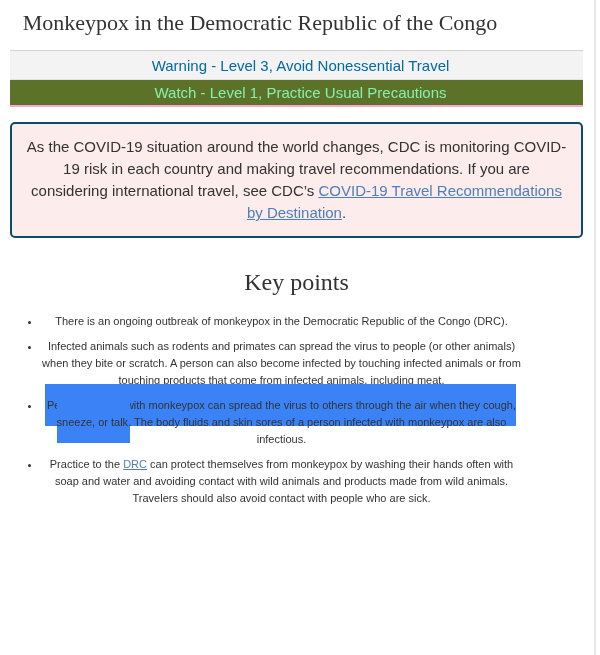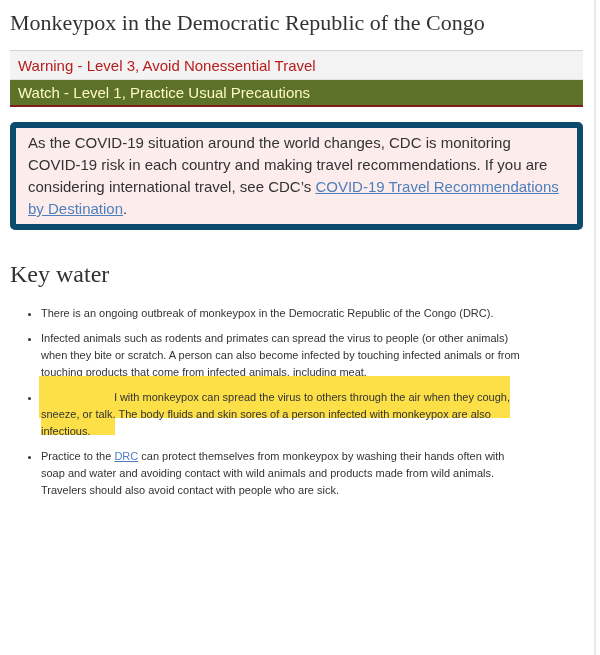--- a/index.html
+++ b/index.html
@@ -3,66 +3,66 @@
 <meta charset="utf-8">
 <style>
   * { box-sizing: border-box; }
   html, body { margin: 0; padding: 0; }
   body {
     width: 600px; height: 655px; overflow: hidden;
     background: #ffffff; color: #333;
     font-family: "Liberation Sans", "DejaVu Sans", sans-serif;
     position: relative;
   }
-  .content { padding: 8px 0 0 10px; width: 583px; }
+  .content { padding: 8px 0 0 10px; width: 583px; text-align: center; }
 
   h1.page-title {
     font-family: "Liberation Serif", "DejaVu Serif", serif;
     font-weight: 400; font-size: 22px; line-height: 30px;
     color: #333; margin: 0 0 12px 0; max-width: 500px;
   }
 
   ul.levels {
     list-style: none; margin: 0; padding: 0;
     width: 573px; border-top: 1px solid #d3d3d3;
   }
   ul.levels li.level {
     height: 29px; line-height: 29px; padding-left: 8px;
     background: #f3f3f3; border-bottom: 1px solid #e2e2e2;
-    font-size: 15px; color: #b91c1c; cursor: pointer;
+    font-size: 15px; color: #0369a1; cursor: pointer;
     white-space: nowrap; overflow: hidden;
   }
   ul.levels li.level.active {
-    background: #5c7229; color: #fef9c3;
+    background: #5c7229; color: #86efac;
     height: 27px; line-height: 25px;
-    border-bottom: 2px solid #7f1d1d;
+    border-bottom: 2px solid #f9a8d4;
   }
 
   .covid-box {
     margin-top: 15px; width: 573px;
-    background: #fceceb; border: 6px solid #0c4a6e; border-radius: 5px;
-    padding: 4px 12px; font-size: 15px; line-height: 22px; color: #333;
+    background: #fceceb; border: 2px solid #0c4a6e; border-radius: 5px;
+    padding: 12px 12px; font-size: 15px; line-height: 22px; color: #333;
   }
   .covid-box p { margin: 0; }
 
   a.link { color: #4d7ebd; text-decoration: underline; cursor: pointer; }
 
   h2.key-points {
     font-family: "Liberation Serif", "DejaVu Serif", serif;
     font-weight: 400; font-size: 24px; line-height: 28px;
     color: #333; margin: 30px 0 0 0;
   }
 
   ul.bullets {
     margin: 17px 0 0 0; padding-left: 31px;
     width: 540px; font-size: 11px; line-height: 17px; color: #333;
   }
   ul.bullets li { margin-bottom: 8px; padding-right: 28px; }
 
-  .hl { background: #fde047; padding: 15px 2px; margin: 0 -2px; }
+  .hl { background: #3b82f6; padding: 15px 2px; margin: 0 -2px; }
 
   .right-divider {
     position: absolute; top: 0; left: 594px;
     width: 2px; height: 655px; background: #e7e7e7;
   }
 </style>
 </head>
 <body>
 
 <div class="content">
@@ -71,21 +71,21 @@
 
   <ul class="levels" id="levels">
       <li class="level">Warning - Level 3, Avoid Nonessential Travel</li>
       <li class="level active">Watch - Level 1, Practice Usual Precautions</li>
     </ul>
 
   <div class="covid-box">
     <p><span>As the COVID-19 situation around the world changes, CDC is monitoring COVID-19 risk in each country and making travel recommendations. If you are considering international travel, see CDC’s </span><a href="#" class="link">COVID-19 Travel Recommendations by Destination</a><span>.</span></p>
   </div>
 
-  <h2 class="key-points">Key water</h2>
+  <h2 class="key-points">Key points</h2>
 
   <ul class="bullets" id="bullets">
       <li><span>There is an ongoing outbreak of monkeypox in the Democratic Republic of the Congo (DRC).</span></li>
       <li><span>Infected animals such as rodents and primates can spread the virus to people (or other animals) when they bite or scratch. A person can also become infected by touching infected animals or from touching products that come from infected animals, including meat.</span></li>
       <li><span class="hl">People infected with monkeypox can spread the virus to others through the air when they cough, sneeze, or talk</span><span>. The body fluids and skin sores of a person infected with monkeypox are also infectious.</span></li>
       <li><span>Practice to the </span><a href="#" class="link">DRC</a><span> can protect themselves from monkeypox by washing their hands often with soap and water and avoiding contact with wild animals and products made from wild animals. Travelers should also avoid contact with people who are sick.</span></li>
     </ul>
 
 </div>
 

